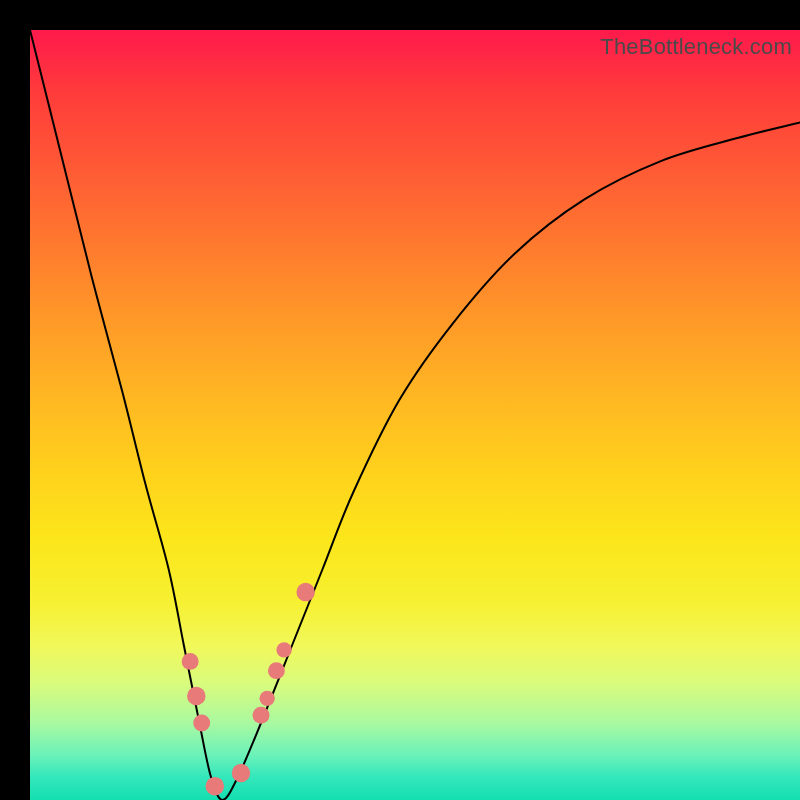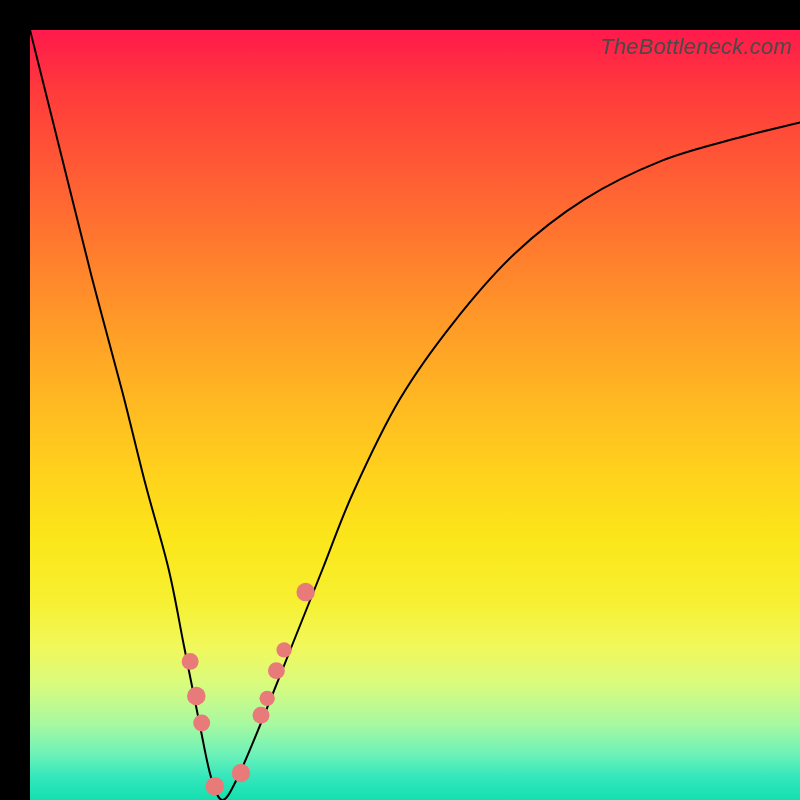--- a/index.html
+++ b/index.html
@@ -9,21 +9,20 @@
     height: 800px;
     overflow: hidden;
     background: #000;
     font-family: Arial, Helvetica, sans-serif;
   }
   .frame {
     position: relative;
     width: 800px;
     height: 800px;
     background: #000;
-    font-style: italic;
   }
   .plot-area {
     position: absolute;
     left: 30px;
     top: 30px;
     width: 770px;
     height: 770px;
     background: linear-gradient(to bottom,
       #ff1a4c 0%,
       #ff3b3b 8%,

